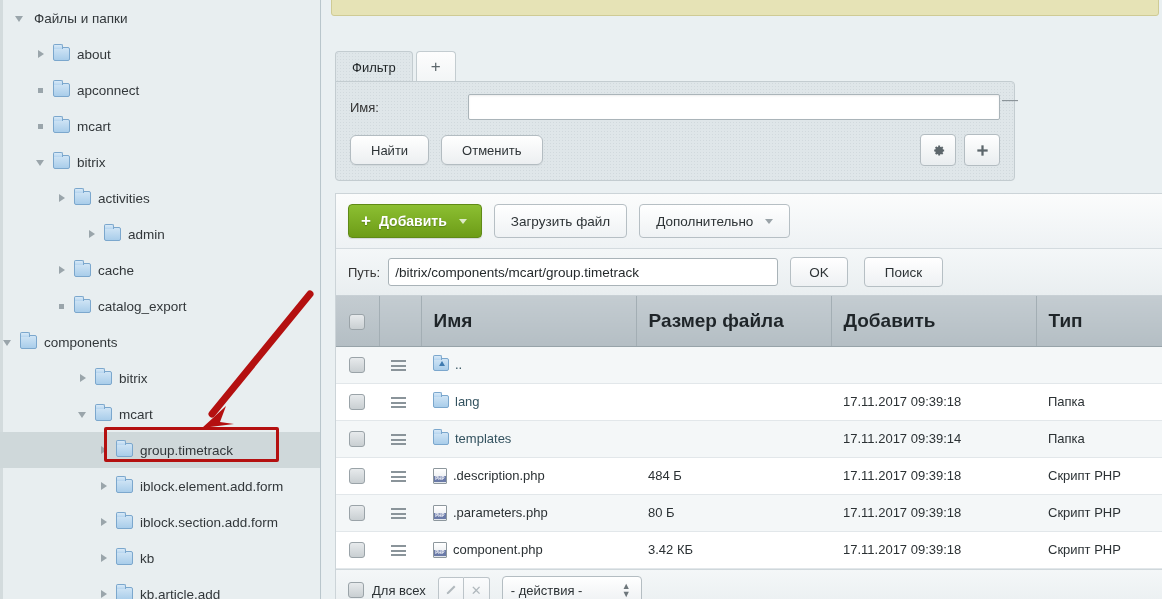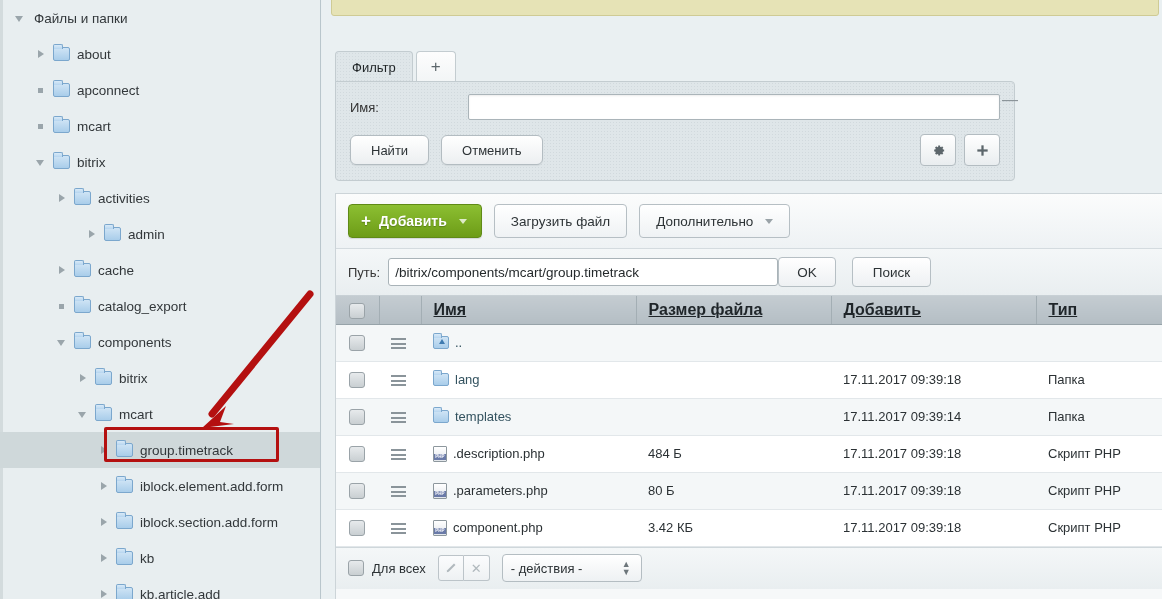--- a/index.html
+++ b/index.html
@@ -181,35 +181,35 @@
     background: linear-gradient(#f4f7f8, #e9eef0);
     border-bottom: 1px solid #c8d0d5;
   }
   .path-label { font-size: 13px; color: #333; margin-right: 8px; }
   .path-input {
     width: 390px; height: 28px; border: 1px solid #a9b3b8; border-radius: 3px;
     background: #fff; padding: 0 6px; font-size: 13.5px; color: #24292b;
     font-family: "Liberation Sans", sans-serif; outline: none;
   }
   .btn-ok {
-    height: 30px; padding: 0 18px; margin-left: 0;
+    height: 30px; padding: 0 18px; margin-left: 12px;
     border: 1px solid #b6bfc4; border-radius: 4px;
     background: linear-gradient(#ffffff, #eef1f3);
     font-size: 13.5px; cursor: pointer; color: #2d3336;
     font-family: "Liberation Sans", sans-serif;
   }
   .btn-ok.wide { margin-left: 16px; padding: 0 20px; }
 
   
   table { border-collapse: collapse; width: 827px; table-layout: fixed; }
   thead th {
-    height: 28px; background: linear-gradient(#c4ccd1, #b4bec4);
+    height: 50px; background: linear-gradient(#c4ccd1, #b4bec4);
     border-right: 1px solid #a3aeb4; border-bottom: 1px solid #97a3a9;
-    font-size: 16px; font-weight: bold; color: #1f2529;
-    text-align: left; padding-left: 12px; text-decoration: underline;
+    font-size: 19px; font-weight: bold; color: #1f2529;
+    text-align: left; padding-left: 12px;
   }
   thead th.cb-col { width: 43px; padding-left: 0; text-align: center; }
   thead th.menu-col { width: 42px; }
   tbody td {
     height: 37px; font-size: 13px; color: #2b3134;
     border-bottom: 1px solid #e2e7ea; padding-left: 12px;
     vertical-align: middle; overflow: hidden; white-space: nowrap;
   }
   tbody tr:nth-child(odd) { background: #f4f7f8; }
   tbody tr:nth-child(even) { background: #ffffff; }
@@ -331,21 +331,21 @@
         <div class="tree-node" style="padding-left: 54px;">
           <span class="twisty closed"></span>
           <span class="folder-ico"></span>
           <span class="tree-label">cache</span>
         </div>
         <div class="tree-node" style="padding-left: 54px;">
           <span class="twisty leaf"></span>
           <span class="folder-ico"></span>
           <span class="tree-label">catalog_export</span>
         </div>
-        <div class="tree-node" style="padding-left: 54px;">
+        <div class="tree-node" style="">
           <span class="twisty open"></span>
           <span class="folder-ico"></span>
           <span class="tree-label">components</span>
         </div>
         <div class="tree-node" style="padding-left: 75px;">
           <span class="twisty closed"></span>
           <span class="folder-ico"></span>
           <span class="tree-label">bitrix</span>
         </div>
         <div class="tree-node" style="padding-left: 75px;">

